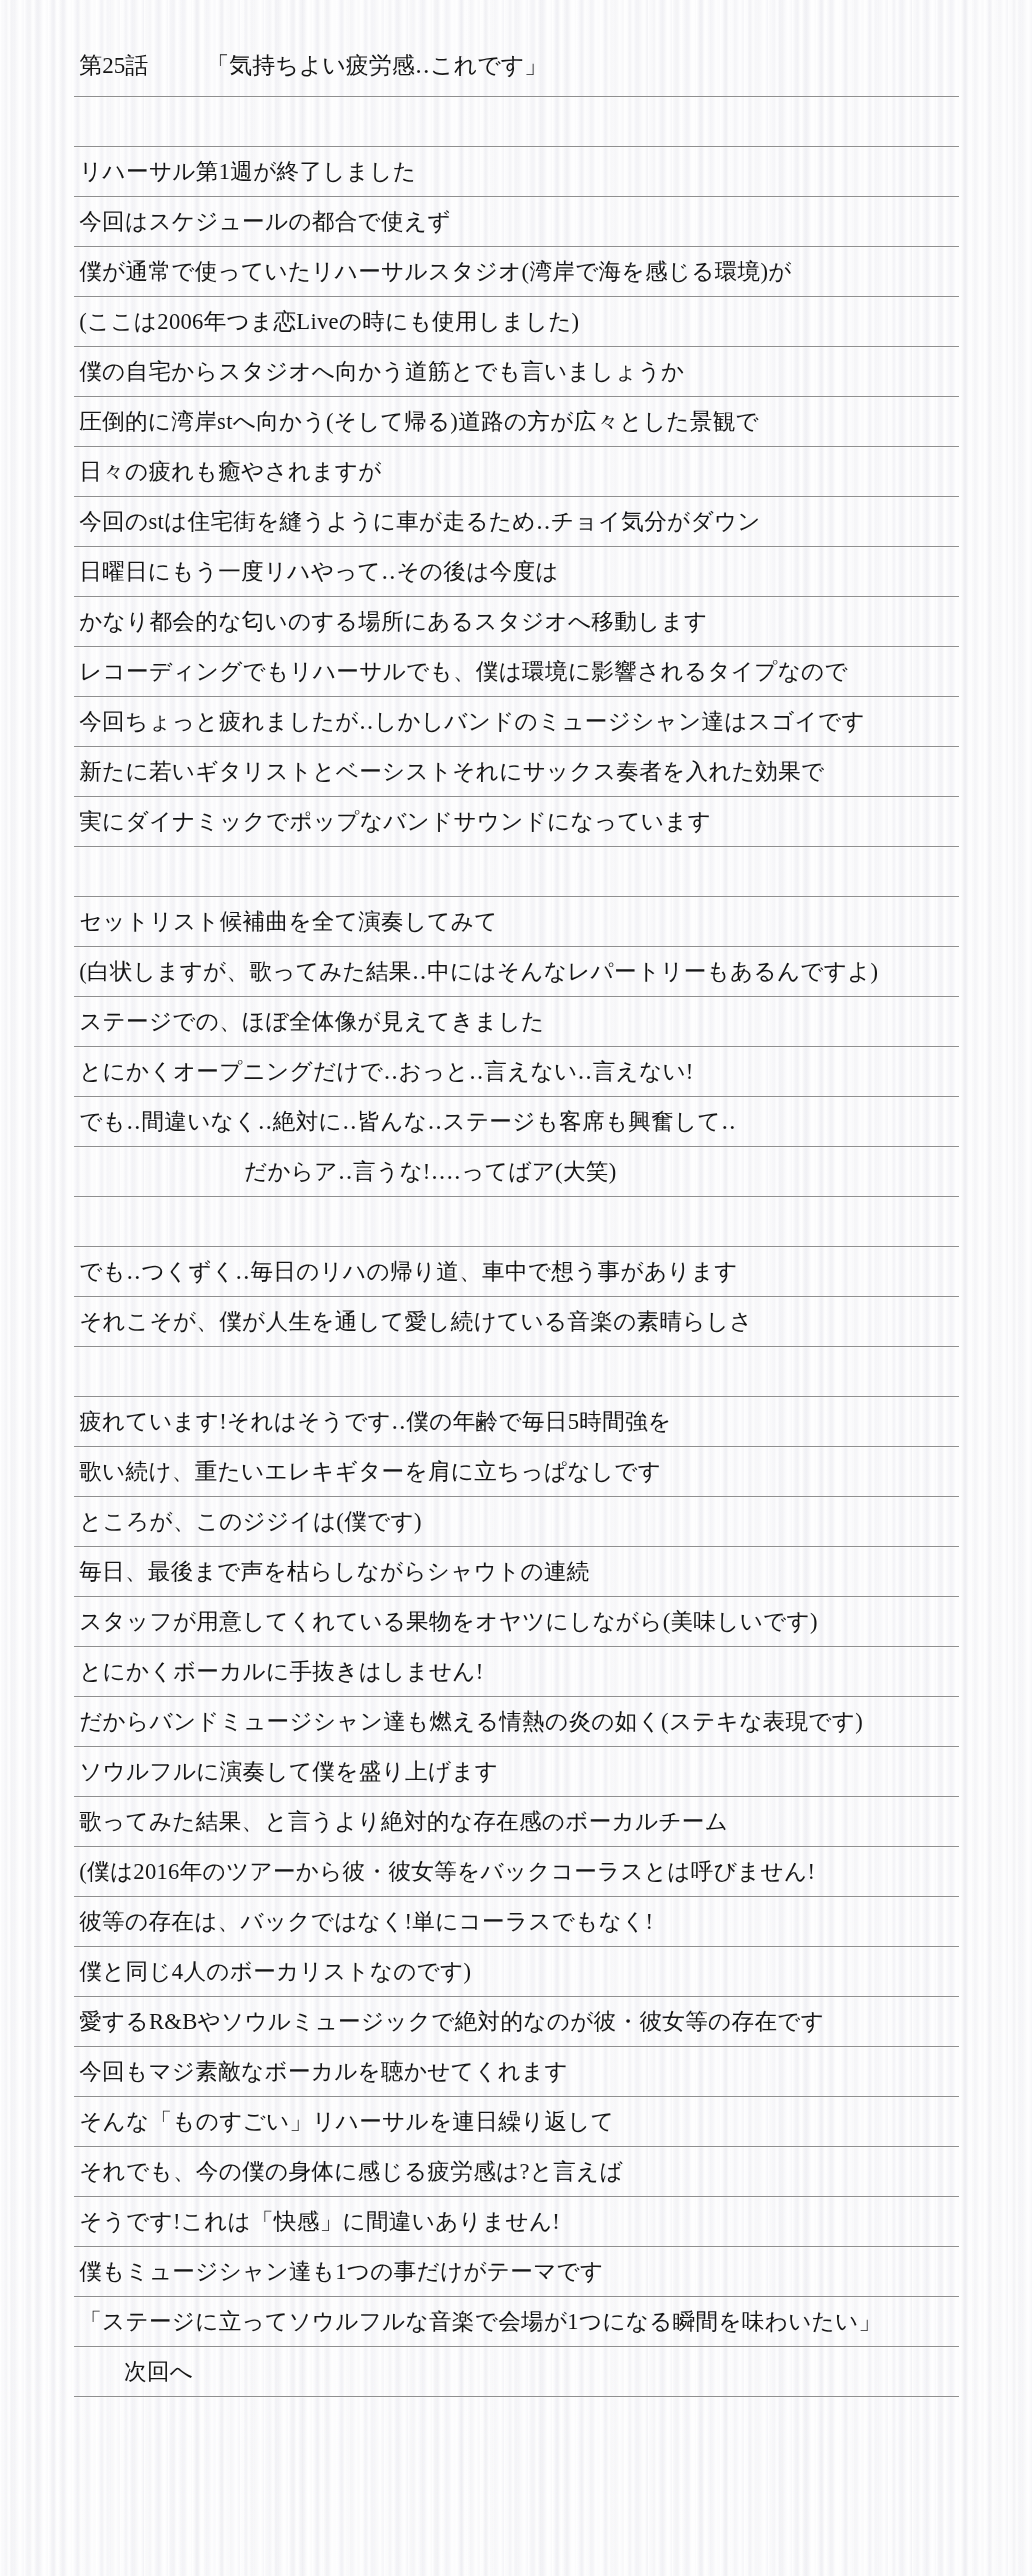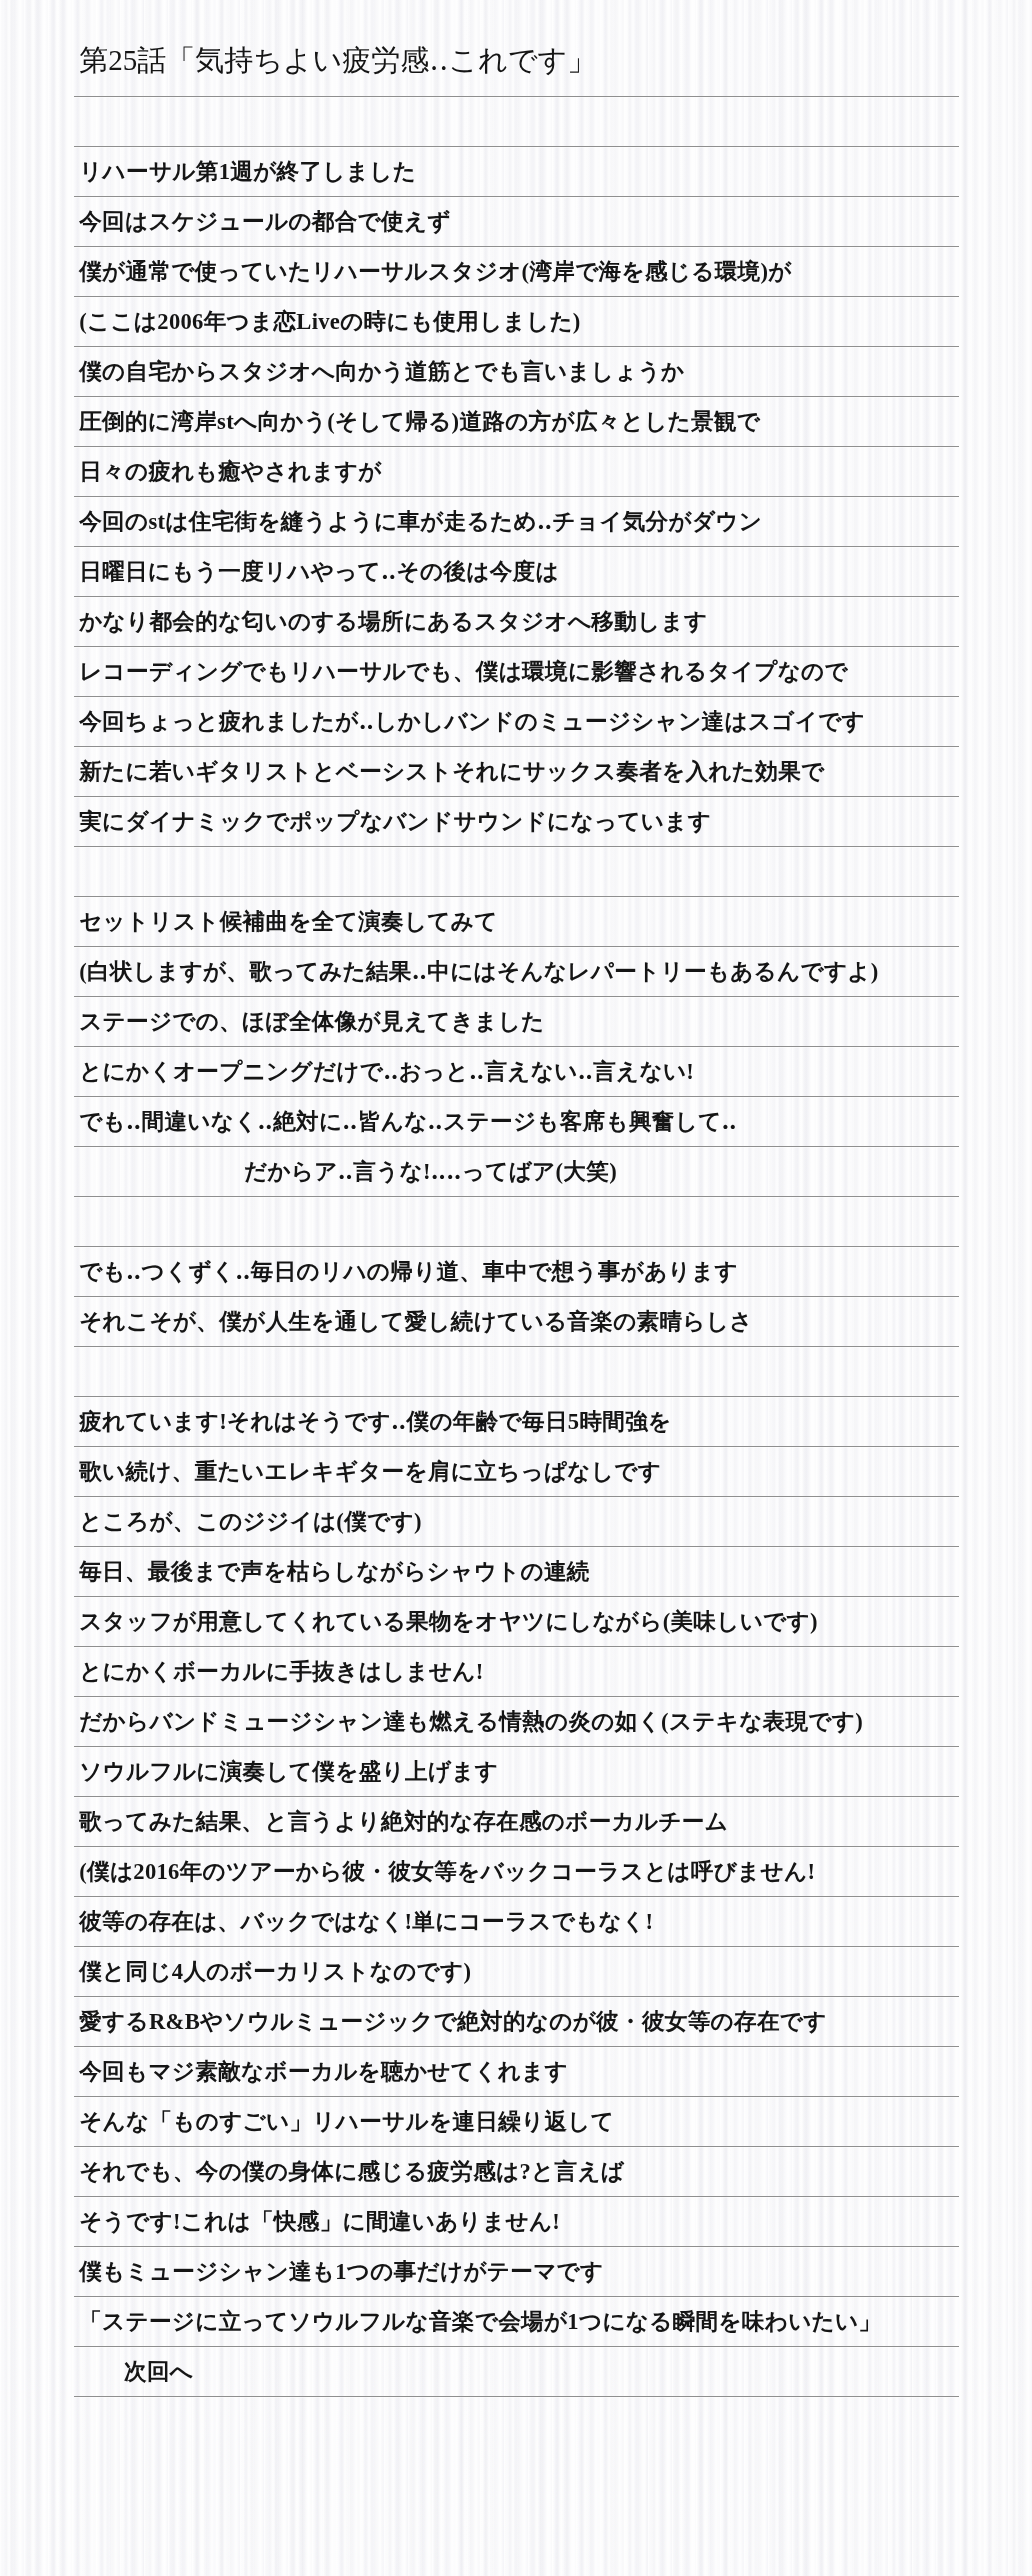--- a/index.html
+++ b/index.html
@@ -27,34 +27,33 @@
     margin-left: 74px;
     width: 885px;
   }
   .title-row {
     height: 97px;
     border-bottom: 0.6px solid #8f8f8f;
     box-shadow: 0 0.6px 0 rgba(255,255,255,0.75);
     display: flex;
     align-items: flex-end;
     padding: 0 0 15.5px 5.2px;
-    font-size: 29px;
+    font-size: 23px;
     white-space: nowrap;
   }
-  .title-row .title-quote { }
+  .title-row .title-quote { margin-left: 58px; }
   .row {
     height: 50px;
     border-bottom: 0.6px solid #8f8f8f;
     box-shadow: 0 0.6px 0 rgba(255,255,255,0.75);
     display: flex;
     align-items: center;
     padding-left: 5.2px;
     font-size: 22.6px;
     white-space: nowrap;
-    font-weight: bold;
   }
   .row.indent-center { padding-left: 170px; }
   .row.indent-small  { padding-left: 50px; }
   .row-text { letter-spacing: 0.3px; }
 </style>
 </head>
 <body>
 
 <div class="content">
   <div class="title-row">

